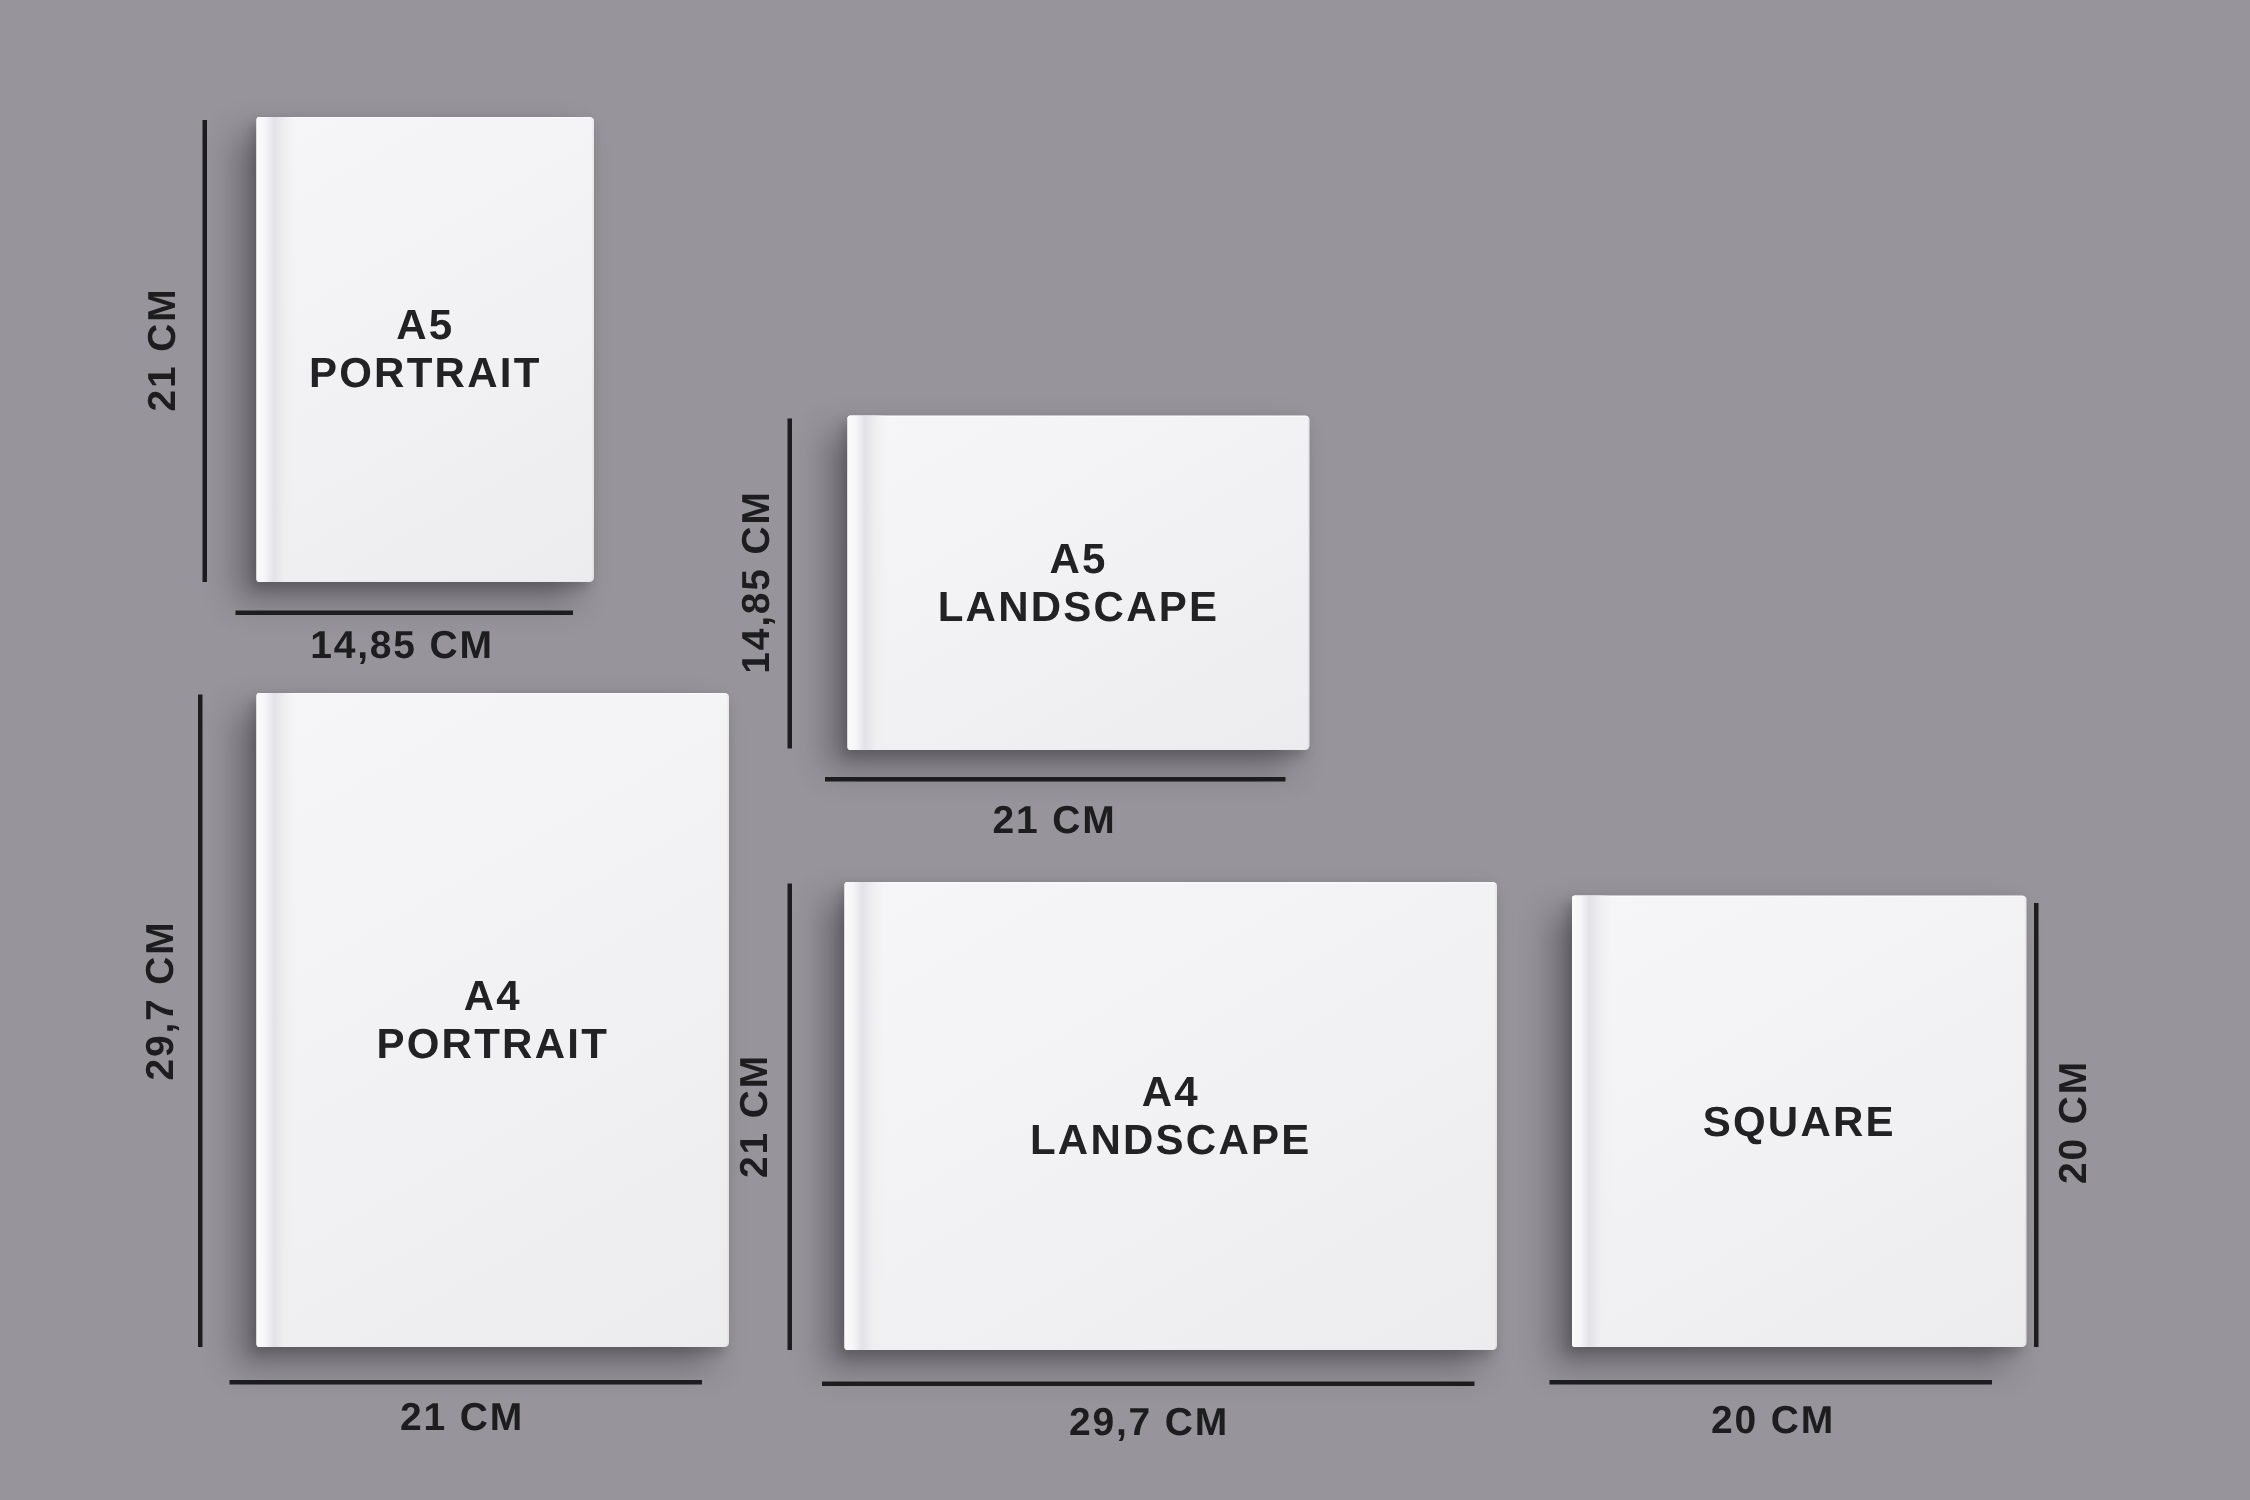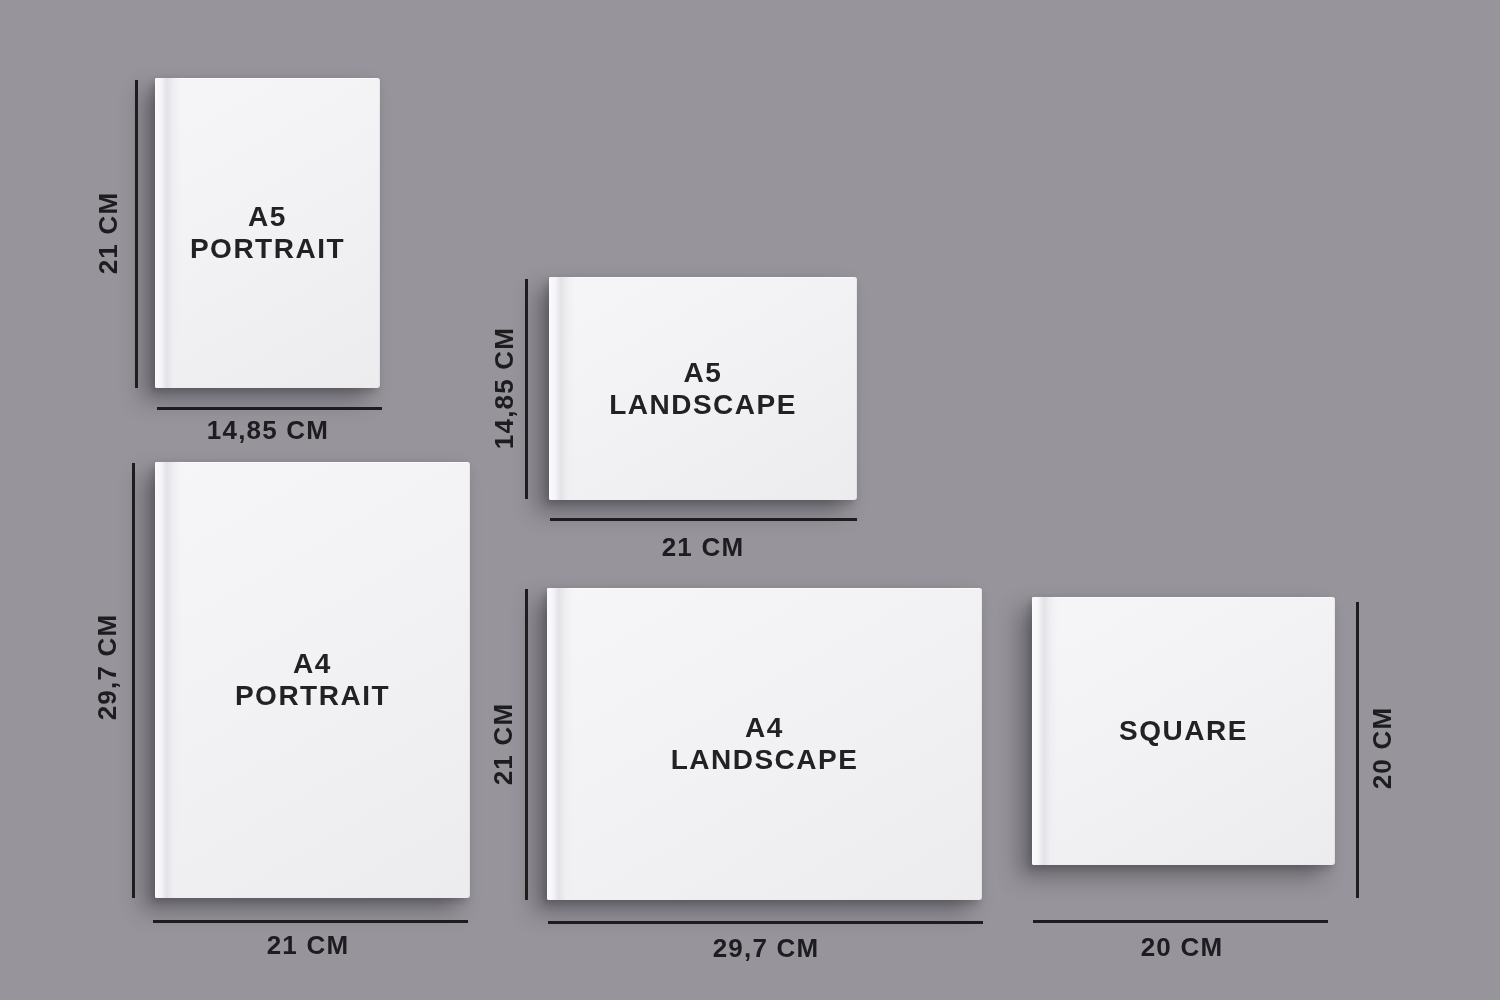--- a/index.html
+++ b/index.html
@@ -20,20 +20,21 @@
   
   .book {
     position: absolute;
     background: linear-gradient(150deg, #f6f5f7 0%, #f2f1f4 45%, #ecebee 100%);
     border-radius: 2px 3px 3px 2px;
     box-shadow:
       -13px 12px 22px rgba(42, 40, 47, 0.42),
       -3px 4px 7px rgba(42, 40, 47, 0.25),
       inset 0 1px 0 rgba(255, 255, 255, 0.55),
       inset -1px 0 1px rgba(0, 0, 0, 0.05);
+    margin-left: 16px;
   }
   .book .spine {
     position: absolute;
     left: 0; top: 0; bottom: 0;
     width: 26px;
     border-radius: 2px 0 0 2px;
     background: linear-gradient(90deg,
       #fbfbfc 0%,
       #f6f5f8 22%,
       #e3e2e7 45%,
@@ -74,21 +75,21 @@
   }
   .dim-label.vertical {
     transform: translate(-50%, -50%) rotate(-90deg);
   }
 
   
   #book-a5-portrait  { left: 155px;  top: 78px;  width: 225px; height: 310px; }
   #book-a5-landscape { left: 549px;  top: 277px; width: 308px; height: 223px; }
   #book-a4-portrait  { left: 155px;  top: 462px; width: 315px; height: 436px; }
   #book-a4-landscape { left: 547px;  top: 588px; width: 435px; height: 312px; }
-  #book-square       { left: 1032px; top: 597px; width: 303px; height: 268px; }
+  #book-square       { left: 1032px; top: 597px; width: 303px; height: 301px; }
 
   
   #vl-a5p { left: 135px;  top: 80px;  height: 308px; }
   #vl-a5l { left: 525px;  top: 279px; height: 220px; }
   #vl-a4p { left: 132px;  top: 463px; height: 435px; }
   #vl-a4l { left: 525px;  top: 589px; height: 311px; }
   #vl-sq  { left: 1356px; top: 602px; height: 296px; }
 
   
   #vt-a5p { left: 108px;  top: 233px; }

